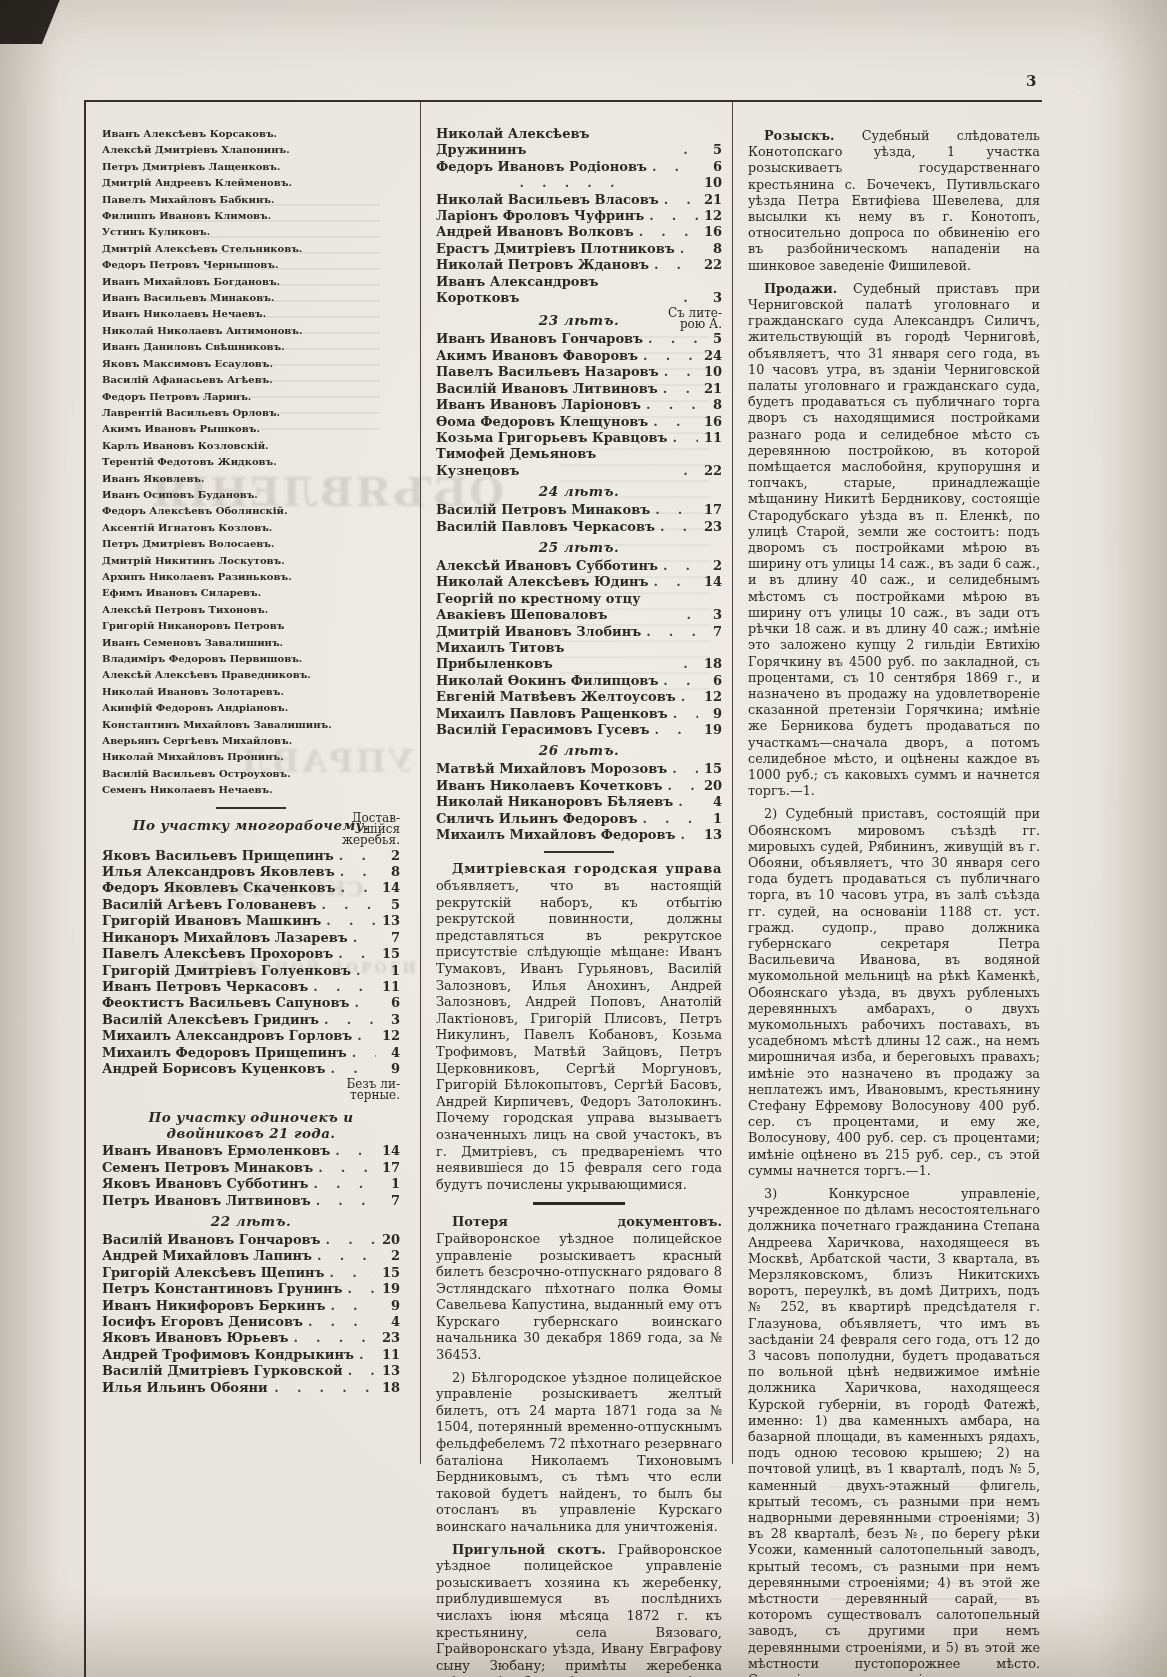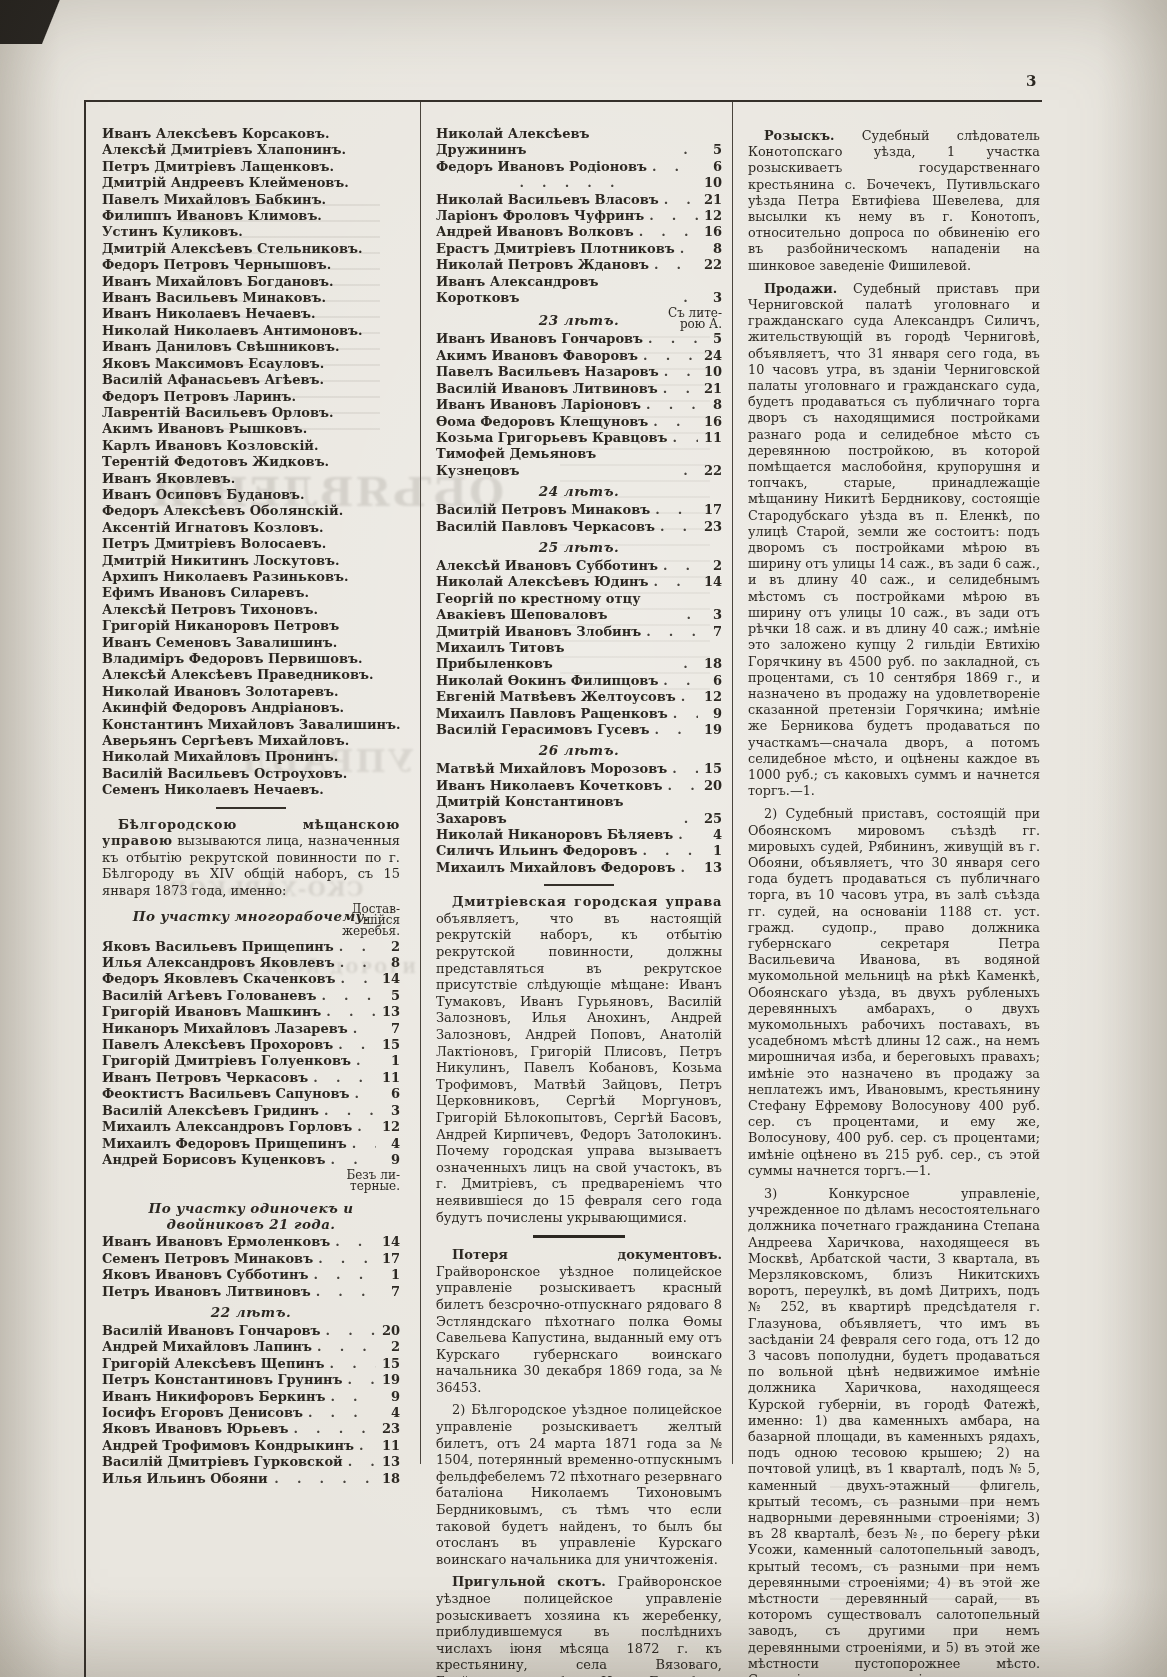--- a/index.html
+++ b/index.html
@@ -22,21 +22,21 @@
   .left-rule{left:84px;top:100px;width:2px;height:1577px;}
   .col-rule-1{left:420px;top:102px;width:1px;height:1362px;background:#4a443c;}
   .col-rule-2{left:732px;top:102px;width:1px;height:1362px;background:#4a443c;}
   .pageno{position:absolute;left:1026px;top:72px;font-size:15px;font-weight:bold;}
   
   .col{position:absolute;top:126px;}
   .col1{left:102px;width:298px;}
   .col2{left:436px;width:286px;}
   .col3{left:748px;width:292px;top:128px;}
   
-  .pname{font-size:13px;line-height:16.4px;font-weight:bold;white-space:nowrap;}
+  .pname{font-size:10px;line-height:16.4px;font-weight:bold;white-space:nowrap;}
   .nrow{display:flex;align-items:flex-end;font-size:13px;line-height:16.4px;font-weight:bold;}
   .nm{flex:0 1 auto;}
   .leader{flex:1 1 10px;overflow:hidden;white-space:nowrap;text-align:center;padding:0 5px;opacity:.85;}
   .leader::after{content:".\00a0\00a0\00a0\00a0.\00a0\00a0\00a0\00a0.\00a0\00a0\00a0\00a0.\00a0\00a0\00a0\00a0.";}
   .no{flex:0 0 24px;text-align:right;}
   
   .age-head{font-size:13.5px;font-weight:bold;font-style:italic;text-align:center;
     margin:4px 0 3px;letter-spacing:.5px;}
   .sec-head{font-size:13.5px;font-weight:bold;font-style:italic;text-align:center;
     margin:8px 0 2px;letter-spacing:.4px;}
@@ -127,21 +127,20 @@
         <div class="pname"><span>Акинфій Федоровъ Андріановъ.</span></div>
         <div class="pname"><span>Константинъ Михайловъ Завалишинъ.</span></div>
         <div class="pname"><span>Аверьянъ Сергѣевъ Михайловъ.</span></div>
         <div class="pname"><span>Николай Михайловъ Пронинъ.</span></div>
         <div class="pname"><span>Василій Васильевъ Остроуховъ.</span></div>
         <div class="pname"><span>Семенъ Николаевъ Нечаевъ.</span></div>
       </div>
 
     <div class="divider"></div>
 
-    <p class="para"><span class="lead-sp">Бѣлгородскою мѣщанскою управою</span> <span>вызываются лица, назначенныя къ отбытію рекрутской повинности по г. Бѣлгороду въ XIV общій наборъ, съ 15 января 1873 года, именно:</span></p>
 
     <div class="sec-head">По участку многорабочему.</div>
     <div class="mnote pull-up">
 
     <div><span>Достав-</span></div>
         <div><span>шійся</span></div>
         <div><span>жеребья.</span></div>
       </div>
 
     <div>
@@ -527,25 +526,20 @@
           <span class="leader"></span>
           <span class="no">15</span>
         </div>
 
         <div class="nrow">
           <span class="nm">Иванъ Николаевъ Кочетковъ</span>
           <span class="leader"></span>
           <span class="no">20</span>
         </div>
 
-        <div class="nrow">
-          <span class="nm">Дмитрій Константиновъ Захаровъ</span>
-          <span class="leader"></span>
-          <span class="no">25</span>
-        </div>
 
         <div class="nrow">
           <span class="nm">Николай Никаноровъ Бѣляевъ</span>
           <span class="leader"></span>
           <span class="no">4</span>
         </div>
 
         <div class="nrow">
           <span class="nm">Силичъ Ильинъ Федоровъ</span>
           <span class="leader"></span>

